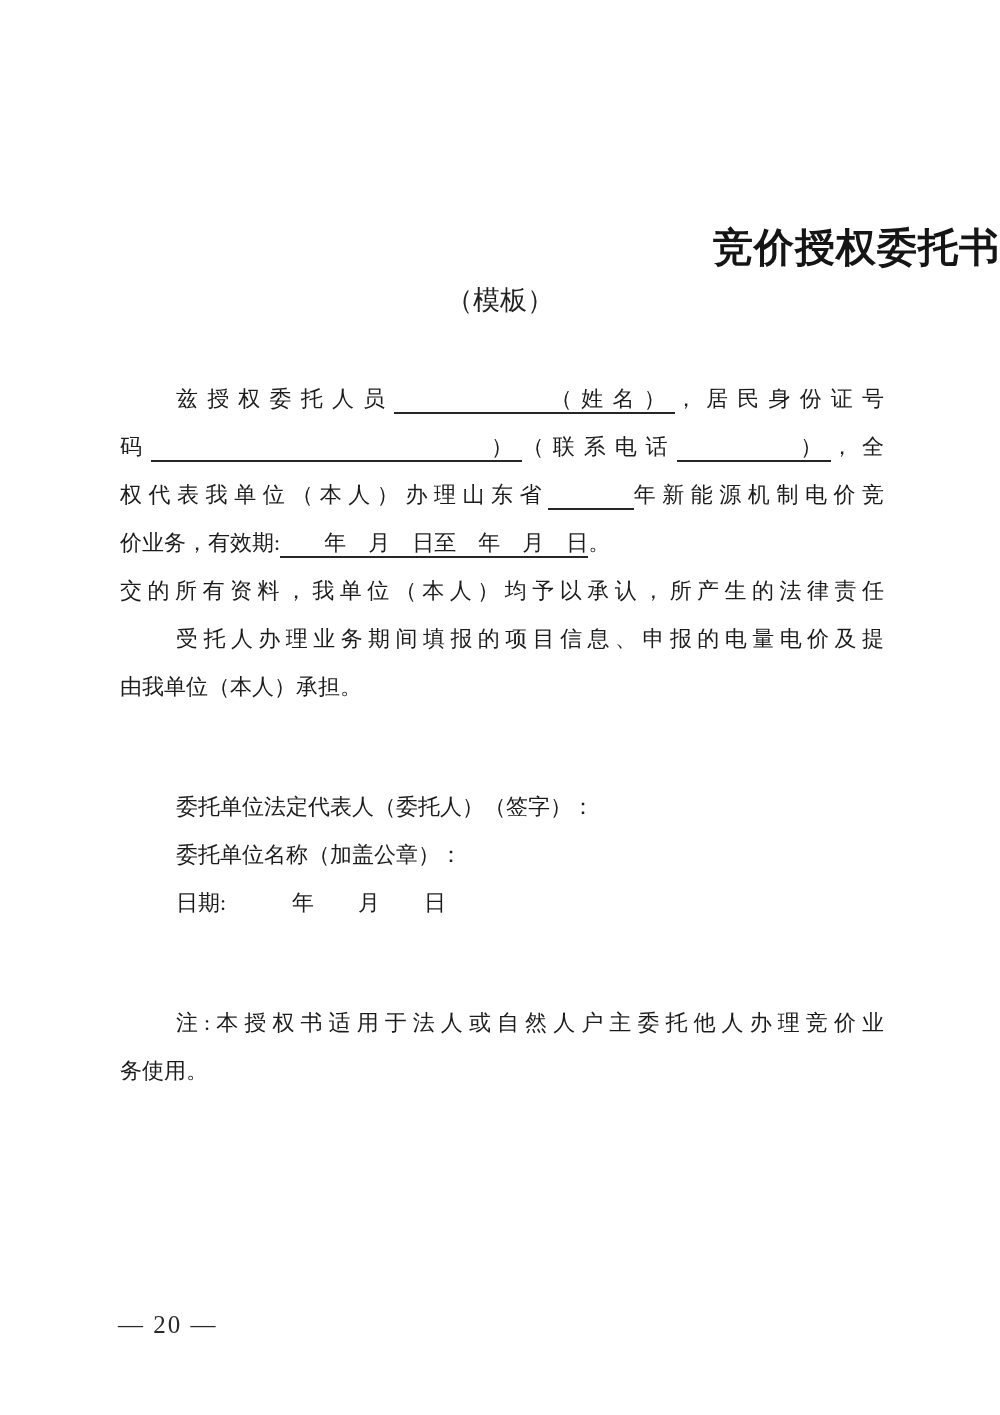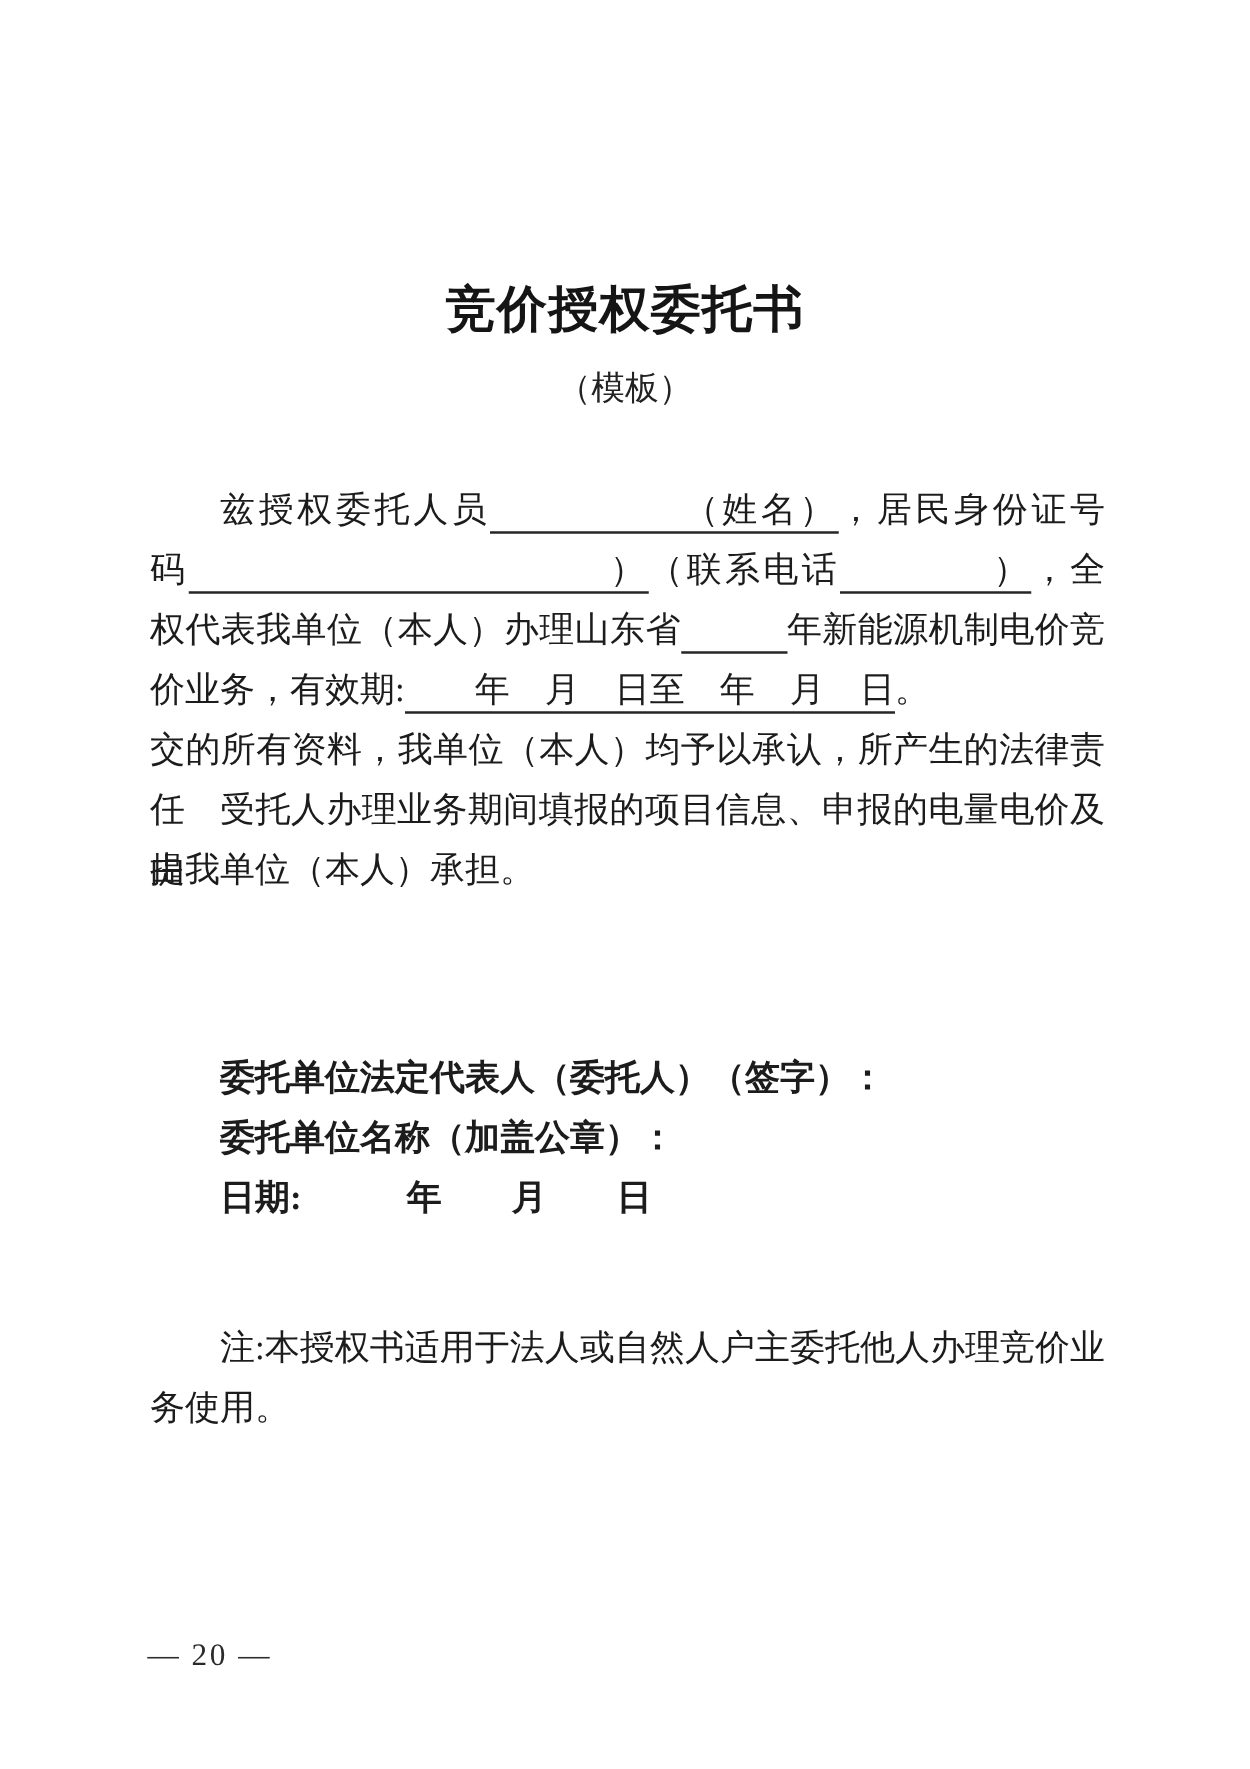--- a/index.html
+++ b/index.html
@@ -12,53 +12,53 @@
     position: relative;
     overflow: hidden;
   }
   .page {
     position: absolute;
     inset: 0;
     background: #ffffff;
   }
   .doc-title {
     margin: 222px 0 0 0;
-    text-align: center;
+    text-align: right;
     font-size: 40px;
     font-weight: bold;
     line-height: 52px;
     letter-spacing: 1px;
     color: #151515;
   }
   .doc-subtitle {
-    margin-top: 16px;
+    margin-top: 6px;
     text-align: center;
     font-size: 27px;
     line-height: 40px;
     color: #222222;
   }
   .content {
     margin: 55px 116px 0 120px; 
-    font-size: 28px;
+    font-size: 22px;
   }
   .line {
     line-height: 48px;
     height: 48px;
     overflow: visible;
   }
   .just {
     text-align: justify;
     text-align-last: justify;
   }
   .indent { text-indent: 56px; }
   .u {
     border-bottom: 2px solid #262626;
     padding-bottom: 1px;
   }
-  .sig-block { margin-top: 118px; font-weight: bold; }
+  .sig-block { margin-top: 72px; }
   .note-block { margin-top: 72px; }
   .page-num {
     position: absolute;
     left: 118px;
     top: 1276px;
     font-size: 25px;
     line-height: 32px;
     color: #2a2a2a;
     letter-spacing: 2px;
     margin-top: 33px;

